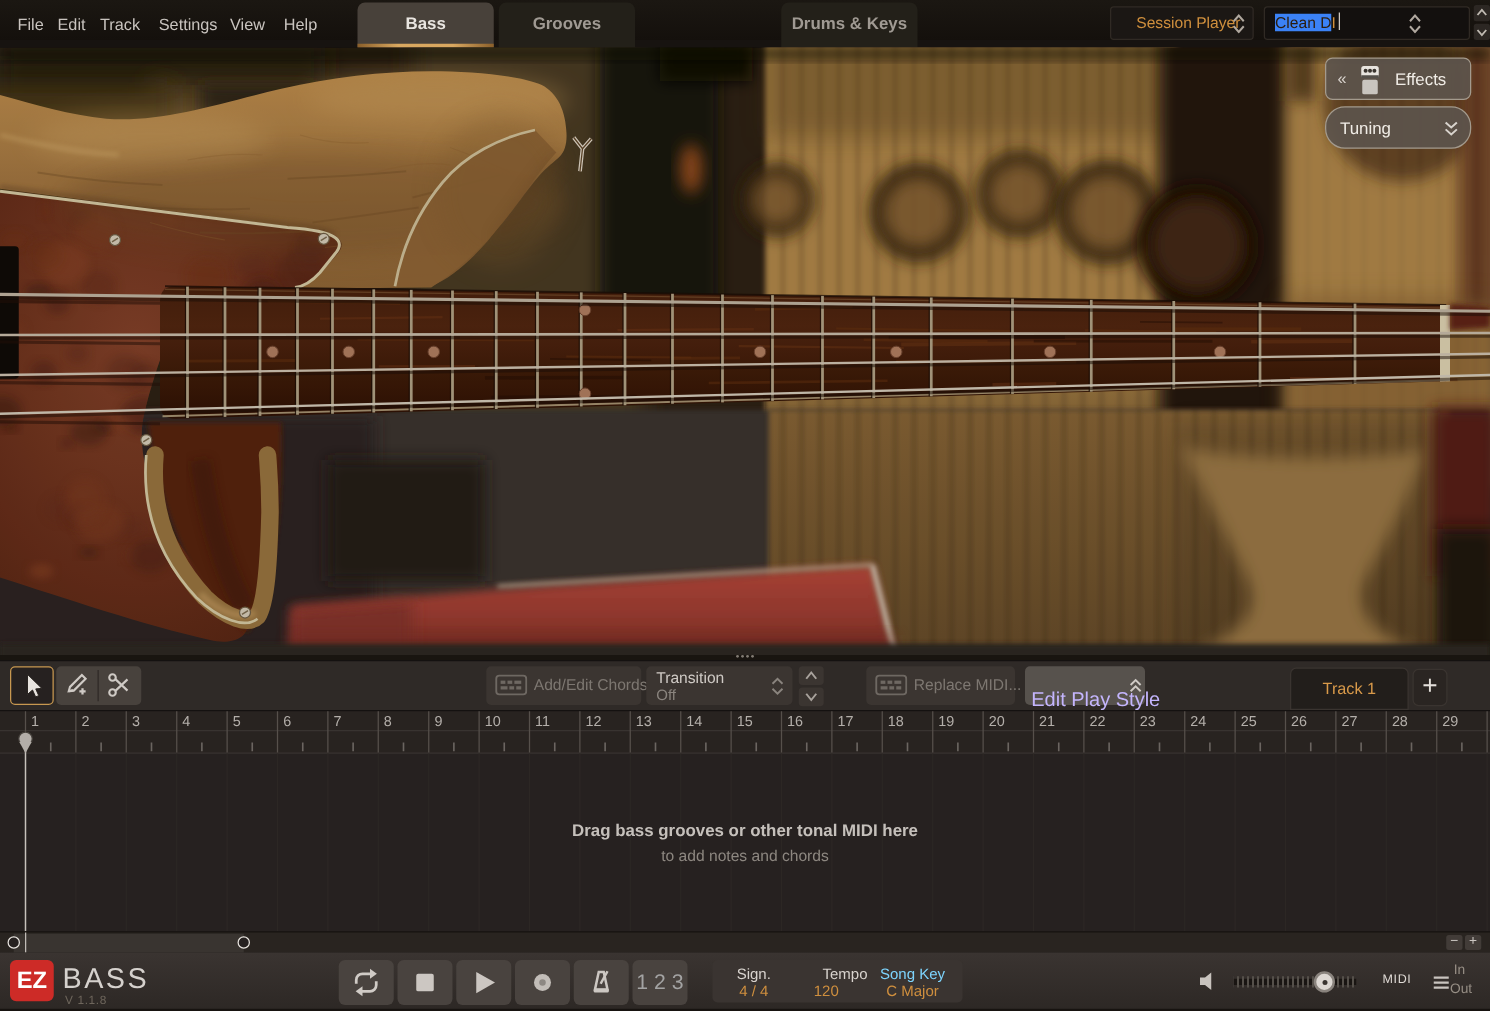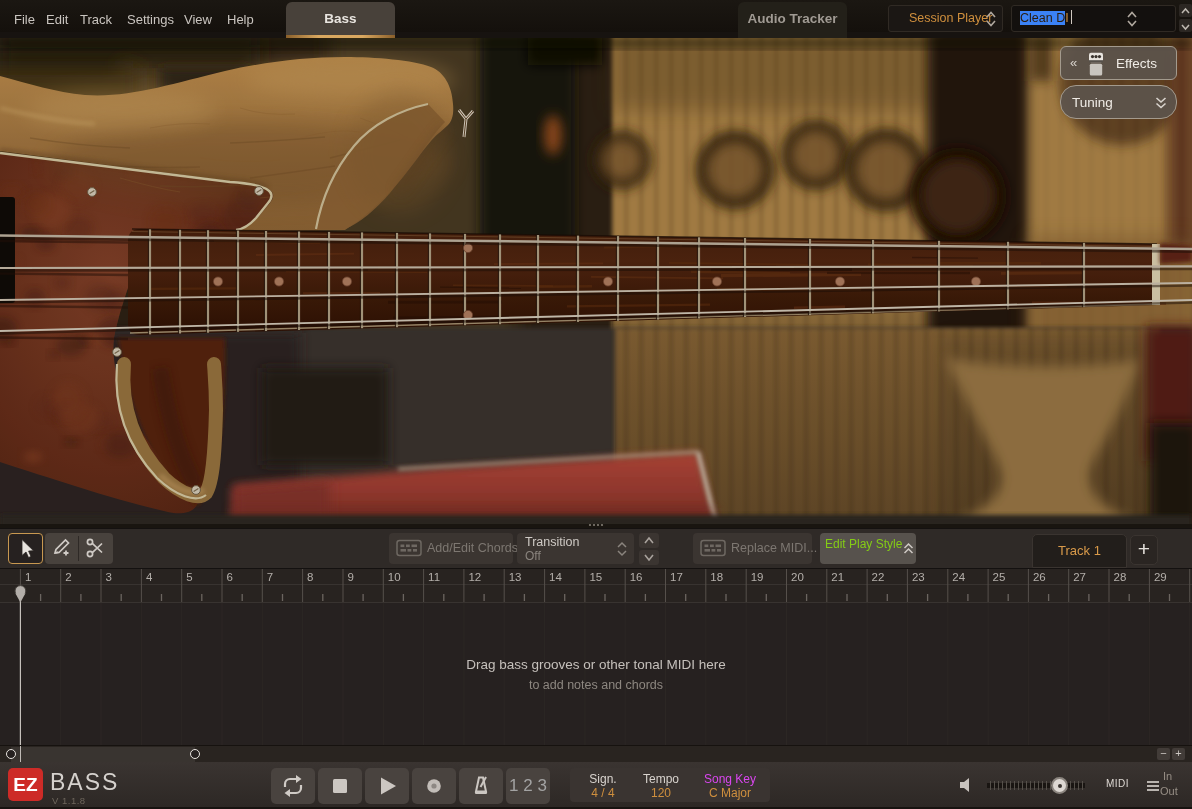--- a/index.html
+++ b/index.html
@@ -19,21 +19,22 @@
 
 </style></head><body>
 <div id="topbar">
 <span class="menu" style="left:14px">File</span>
 <span class="menu" style="left:46px">Edit</span>
 <span class="menu" style="left:80px">Track</span>
 <span class="menu" style="left:127px">Settings</span>
 <span class="menu" style="left:184px">View</span>
 <span class="menu" style="left:227px">Help</span>
 <div class="tab active" style="left:286px;width:109px">Bass</div>
-<div class="tab" style="left:738px;width:109px">Audio Tracker</div>
+<div class="tab" style="left:399px;width:109px">Grooves</div>
+<div class="tab" style="left:625px;width:109px">Drums &amp; Keys</div>
 <div class="dd" style="left:888px;width:115px;padding-left:20px">Session Player
 <svg width="10" height="16" viewBox="0 0 10 16" style="position:absolute;right:6px;top:5px">
         <path d="M1,6 L5,1.5 L9,6" fill="none" stroke="#b0a89f" stroke-width="1.6"></path>
         <path d="M1,10 L5,14.5 L9,10" fill="none" stroke="#b0a89f" stroke-width="1.6"></path>
       </svg></div>
 <div class="dd" style="left:1011px;width:165px;background:#13100e;padding-left:8px"><span style="background:#3b82f6;color:#2b1c0c">Clean D</span><span>I</span><span style="display:inline-block;width:1px;height:14px;background:#d0c8c0;vertical-align:-2px;margin-left:2px"></span>
 <svg width="10" height="16" viewBox="0 0 10 16" style="position:absolute;right:38px;top:5px">
         <path d="M1,6 L5,1.5 L9,6" fill="none" stroke="#b0a89f" stroke-width="1.6"></path>
         <path d="M1,10 L5,14.5 L9,10" fill="none" stroke="#b0a89f" stroke-width="1.6"></path>
       </svg></div>
@@ -431,21 +432,21 @@
             <rect x="10" y="6.5" width="3.8" height="2.6"></rect>
             <rect x="15.5" y="6.5" width="5.5" height="2.6"></rect>
             <rect x="4.5" y="11" width="5.5" height="2.6"></rect>
             <rect x="11.5" y="11" width="3.8" height="2.6"></rect>
             <rect x="17" y="11" width="4" height="2.6"></rect>
           </g>
         </svg></span>
       <span style="position:absolute;left:38px;top:8px">Replace MIDI...</span>
     </div>
 <div class="tbtn" style="left:820px;width:96px;background:#57524d">
-      <span style="position:absolute;left:5px;top:4px;color:#84cc16;font-size:12px">Edit Play Style</span>
+      <span style="position:absolute;left:5px;top:19px;color:#c4b5fd;font-size:16px">Edit Play Style</span>
 <svg width="11" height="14" viewBox="0 0 11 14" style="position:absolute;right:2px;top:9px">
         <path d="M1.5,6 L5.5,2 L9.5,6" fill="none" stroke="#cfcac5" stroke-width="1.5"></path>
         <path d="M1.5,11 L5.5,7 L9.5,11" fill="none" stroke="#cfcac5" stroke-width="1.5"></path>
       </svg>
     </div>
 <div class="abs" style="left:1032px;top:5px;width:95px;height:34px;background:#221e1b;border:1px solid #3a3430;border-radius:5px 5px 0 0;color:#d99a4a;font-size:13px;text-align:center;line-height:32px">Track 1</div>
 <div class="abs" style="left:1130px;top:6px;width:28px;height:30px;background:#2a2522;border:1px solid #3a3430;border-radius:5px;color:#e4e0db;font-size:21px;text-align:center;line-height:26px">+</div>
 </div>
 <svg width="1192" height="194" style="position:absolute;left:0;top:568px">
 <rect width="1192" height="35" fill="#282320"></rect>
@@ -568,21 +569,21 @@
 <line x1="1149.4" y1="1" x2="1149.4" y2="34" stroke="#56504b" stroke-width="1"></line>
 <line x1="1149.4" y1="35" x2="1149.4" y2="177" stroke="#2c2724" stroke-width="1"></line>
 <line x1="1169.5" y1="26" x2="1169.5" y2="33" stroke="#6b6560" stroke-width="1.3"></line>
 <text x="1153.9" y="13" font-family="Liberation Sans, sans-serif" font-size="11.5" fill="#b4afaa">29</text>
 <line x1="1189.7" y1="1" x2="1189.7" y2="34" stroke="#56504b" stroke-width="1"></line>
 <line x1="1189.7" y1="35" x2="1189.7" y2="177" stroke="#2c2724" stroke-width="1"></line>
 <line x1="20.4" y1="24" x2="20.4" y2="194" stroke="#cfcac5" stroke-width="1.2" opacity="0.95"></line>
 <circle cx="20.4" cy="23" r="5.4" fill="#b3aea9" stroke="#45403b" stroke-width="1"></circle>
     <path d="M15.5,25.5 L20.4,34.5 L25.3,25.5 Z" fill="#b3aea9"></path>
 </svg>
-<div class="abs" style="left:0;top:657px;width:1192px;text-align:center;color:#c5c0bb;font-size:13.5px;font-weight:400">Drag bass grooves or other tonal MIDI here</div>
+<div class="abs" style="left:0;top:657px;width:1192px;text-align:center;color:#c5c0bb;font-size:13.5px;font-weight:700">Drag bass grooves or other tonal MIDI here</div>
 <div class="abs" style="left:0;top:678px;width:1192px;text-align:center;color:#8d8780;font-size:12.5px">to add notes and chords</div>
 <div id="scrollrow">
 <div class="abs" style="left:11px;top:1px;width:184px;height:15px;background:#393430"></div>
 <div class="abs" style="left:20px;top:0;width:1px;height:16px;background:#cfcac5;opacity:0.9"></div>
 <div class="abs" style="left:6px;top:3px;width:10px;height:10px;border:1.8px solid #e8e4df;border-radius:50%;background:#262120"></div>
 <div class="abs" style="left:190px;top:3px;width:10px;height:10px;border:1.8px solid #e8e4df;border-radius:50%;background:#262120"></div>
 <div class="abs" style="left:1157px;top:2px;width:13px;height:12px;background:#423c38;border-radius:2px;color:#ccc7c2;font-size:11px;line-height:10px;text-align:center">−</div>
 <div class="abs" style="left:1172px;top:2px;width:13px;height:12px;background:#423c38;border-radius:2px;color:#ccc7c2;font-size:11px;line-height:11px;text-align:center">+</div>
 </div>
 <div id="transport">
@@ -611,23 +612,23 @@
         <path d="M17,23.5 L20,9.5 L24,9.5 L27,23.5 Z" fill="none" stroke="#ccc7c2" stroke-width="2"></path>
         <path d="M21.5,19 L27,9" stroke="#ccc7c2" stroke-width="2"></path>
         <rect x="16" y="23" width="12" height="3" rx="1" fill="#ccc7c2"></rect>
       </svg></div>
 <div class="tpbtn" style="left:506px">
       <div style="color:#a3a3a3;font-size:17px;line-height:36px">1 2 3 4</div>
     </div>
 <div class="abs" style="left:570px;top:6px;width:200px;height:34px;background:#3a3431;border-radius:4px;font-size:12px">
 <div class="abs" style="left:0;top:4px;width:66px;text-align:center;color:#d8d3ce">Sign.</div>
 <div class="abs" style="left:0;top:18px;width:66px;text-align:center;color:#cf8f3e">4 / 4</div>
-<div class="abs" style="left:58px;top:4px;width:66px;text-align:center;color:#d8d3ce">Tempo</div>
+<div class="abs" style="left:58px;top:4px;width:66px;text-align:right;color:#d8d3ce">Tempo</div>
 <div class="abs" style="left:58px;top:18px;width:66px;text-align:center;color:#cf8f3e">120</div>
-<div class="abs" style="left:124px;top:4px;width:72px;text-align:center;color:#d946ef">Song Key</div>
+<div class="abs" style="left:124px;top:4px;width:72px;text-align:center;color:#7dd3fc">Song Key</div>
 <div class="abs" style="left:124px;top:18px;width:72px;text-align:center;color:#cf8f3e">C Major</div>
     </div>
 <svg width="18" height="18" viewBox="0 0 18 18" style="position:absolute;left:958px;top:14px">
       <path d="M2,6 L6,6 L11,2 L11,16 L6,12 L2,12 Z" fill="#c8c3be"></path>
     </svg>
 <div class="abs" style="left:987px;top:21px;width:98px;height:5px;background:#191512"></div>
 <div class="abs" style="left:987px;top:19px;width:98px;height:9px;background:repeating-linear-gradient(90deg,transparent 0 3px,#55504a 3px 4px)"></div>
 <div class="abs" style="left:1051px;top:15px;width:17px;height:17px;border-radius:50%;background:#ddd8d3;border:2px solid #8a847e"></div>
 <div class="abs" style="left:1057.5px;top:21.5px;width:4px;height:4px;border-radius:50%;background:#3a3531"></div>
 <div class="abs" style="left:1106px;top:16px;color:#dfdad5;font-size:10px;letter-spacing:0.5px">MIDI</div>

